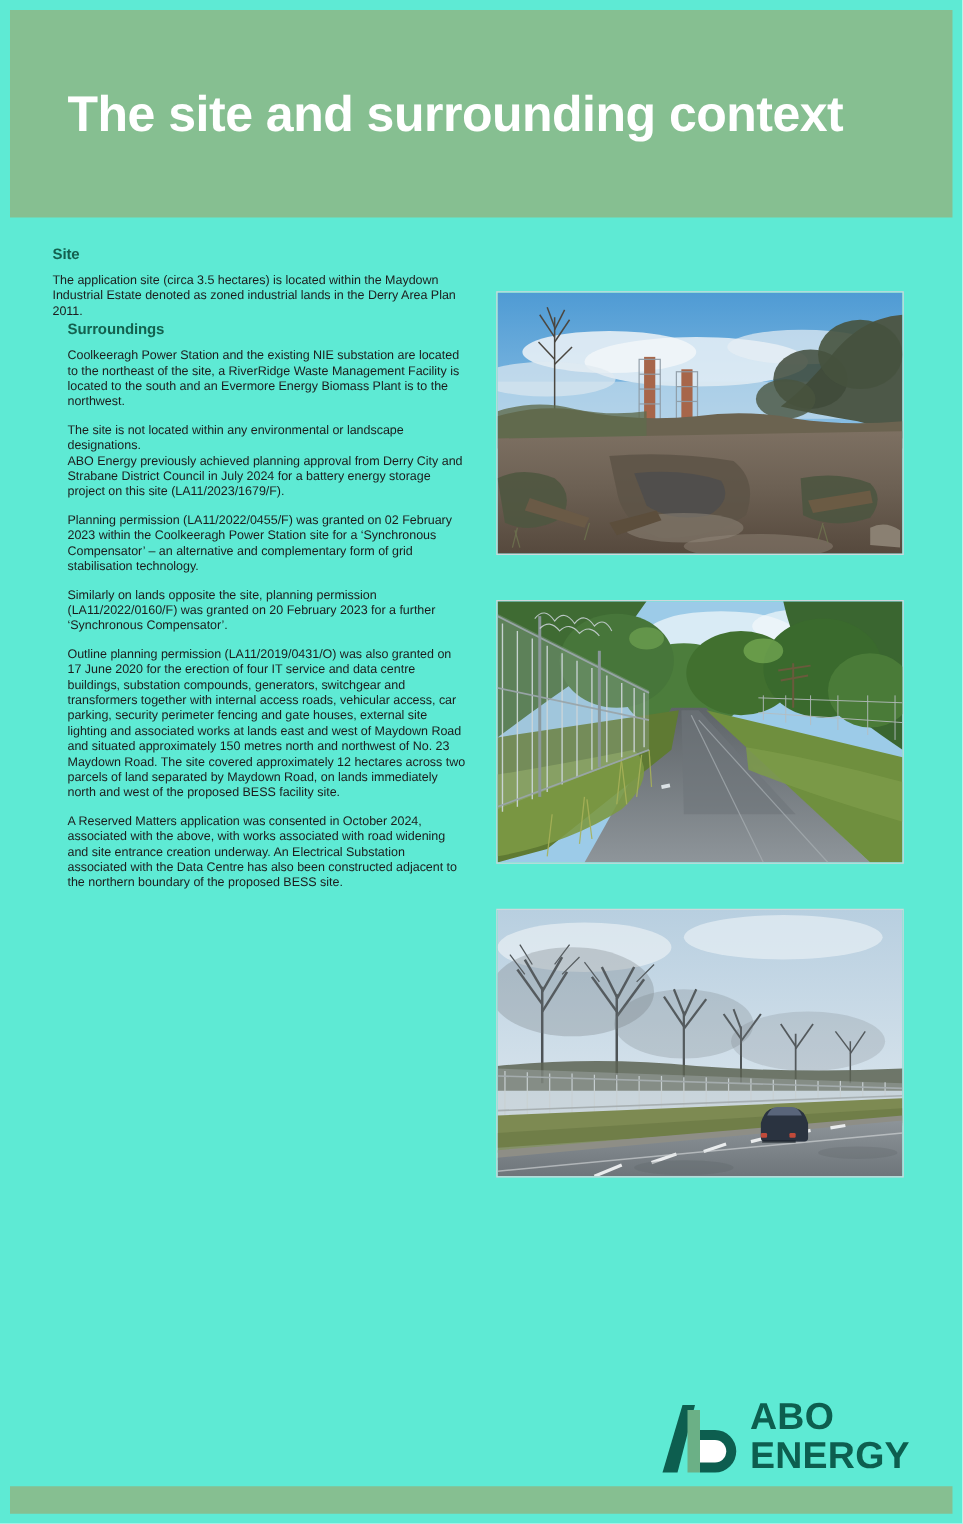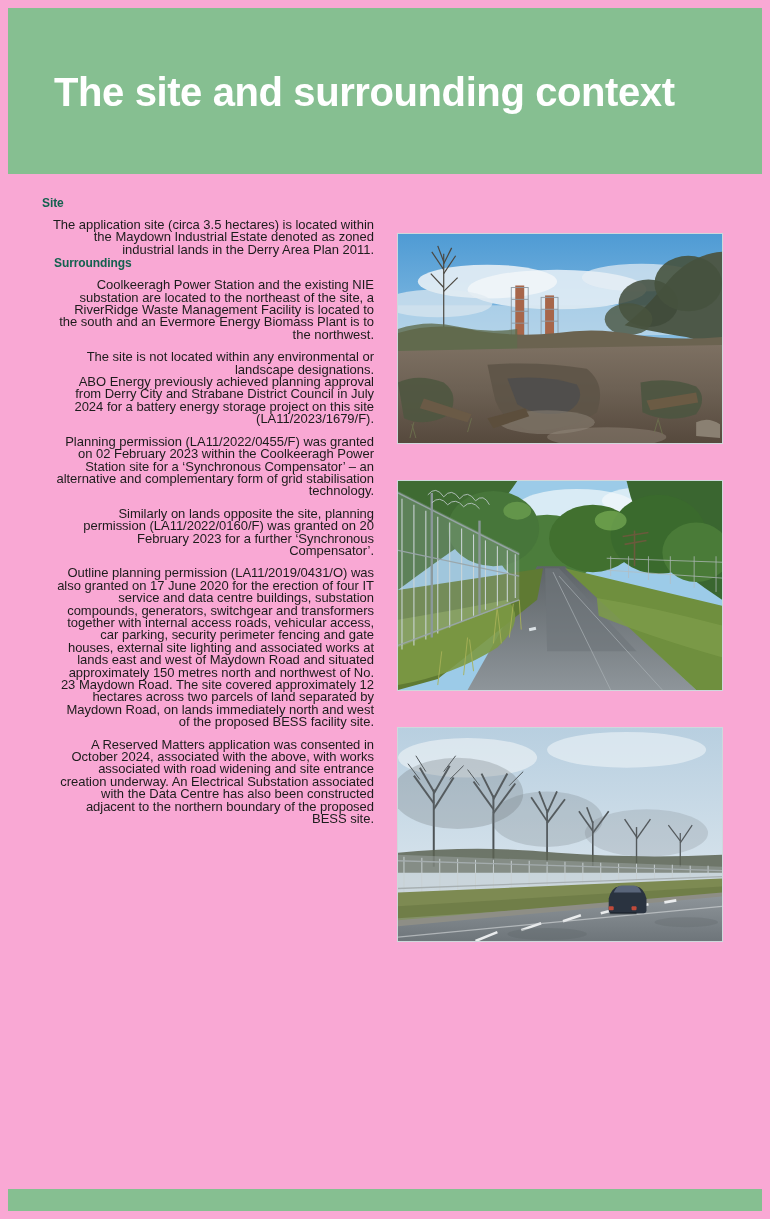--- a/index.html
+++ b/index.html
@@ -9,21 +9,21 @@
     height: 1219px;
     background: #ffffff;
     font-family: "Liberation Sans", sans-serif;
     overflow: hidden;
   }
 
   .page {
     position: relative;
     width: 770px;
     height: 1219px;
-    background: #f9a8d4;
+    background: #5eead4;
   }
 
   
   .header-band {
     position: absolute;
     left: 8px;
     top: 8px;
     width: 754px;
     height: 166px;
     background: #86bf91;
@@ -55,25 +55,25 @@
     font-size: 12px;
     font-weight: bold;
     margin-bottom: 9px;
     letter-spacing: -0.1px;
   }
 
   .section-gap-lg { margin-top: 35px; }
   .section-gap-xl { margin-top: 44px; }
 
   p.body-text {
-    font-size: 13px;
+    font-size: 10px;
     line-height: 12.4px;
     color: #1c1c1c;
     margin-bottom: 10px;
-    text-align: right;
+    text-align: left;
     letter-spacing: -0.02px;
   }
 
   p.body-text:last-child { margin-bottom: 0; }
 
   
   .photo {
     position: absolute;
     left: 397px;
     width: 326px;
@@ -461,16 +461,30 @@
         <rect x="212" y="180" width="5" height="4" rx="1" fill="#c14a3a"></rect>
         <rect x="235" y="180" width="5" height="4" rx="1" fill="#c14a3a"></rect>
         <rect x="213" y="186" width="27" height="2" fill="#141a22" opacity="0.6"></rect>
       </g>
 
       <ellipse cx="150" cy="208" rx="40" ry="6" fill="#5f666b" opacity="0.35"></ellipse>
       <ellipse cx="290" cy="196" rx="32" ry="5" fill="#5f666b" opacity="0.3"></ellipse>
     </svg>
   </div>
 
+  <div class="logo">
+    <div class="logo-mark">
+      <svg viewBox="0 0 62 62">
+        <path d="M28,4 L14,58 L2,58 L18,4 Z" fill="#0d5e4f"></path>
+        <rect x="22" y="8" width="10" height="50" fill="#6bb086"></rect>
+        <path d="M32,24 L44,24 A17,17 0 1 1 44,58 L32,58 Z" fill="#0d5e4f"></path>
+        <path d="M32,32 L44,32 A9,9 0 1 1 44,50 L32,50 Z" fill="#ffffff"></path>
+      </svg>
+    </div>
+    <div class="logo-text">
+      <span>ABO</span>
+      <span>ENERGY</span>
+    </div>
+  </div>
 
   <div class="footer-band"></div>
 
 </div>
 
 </body></html>

